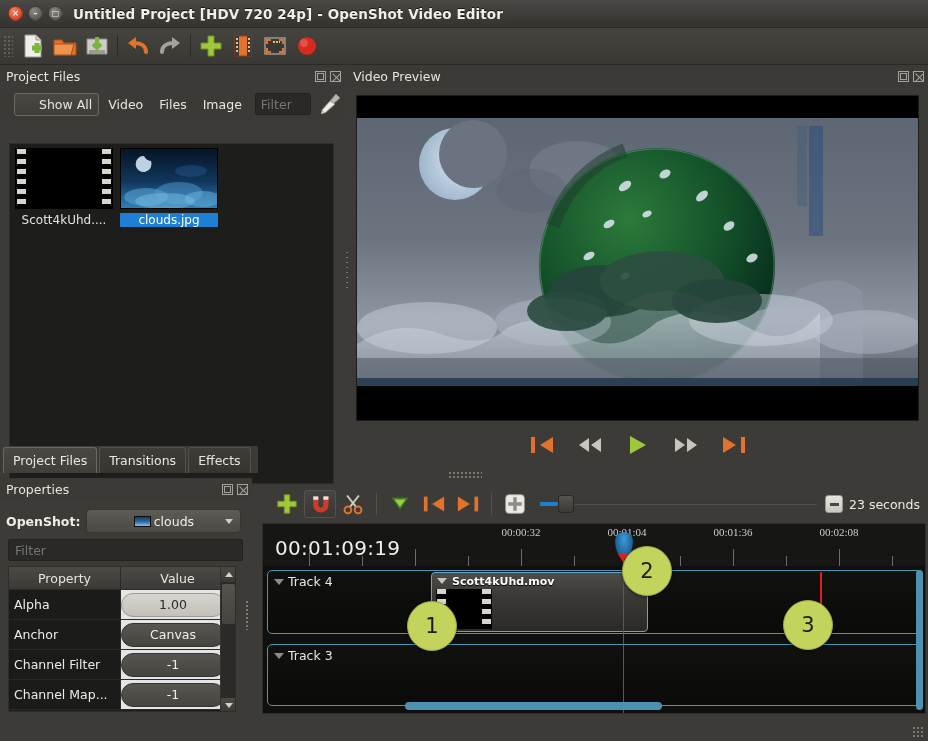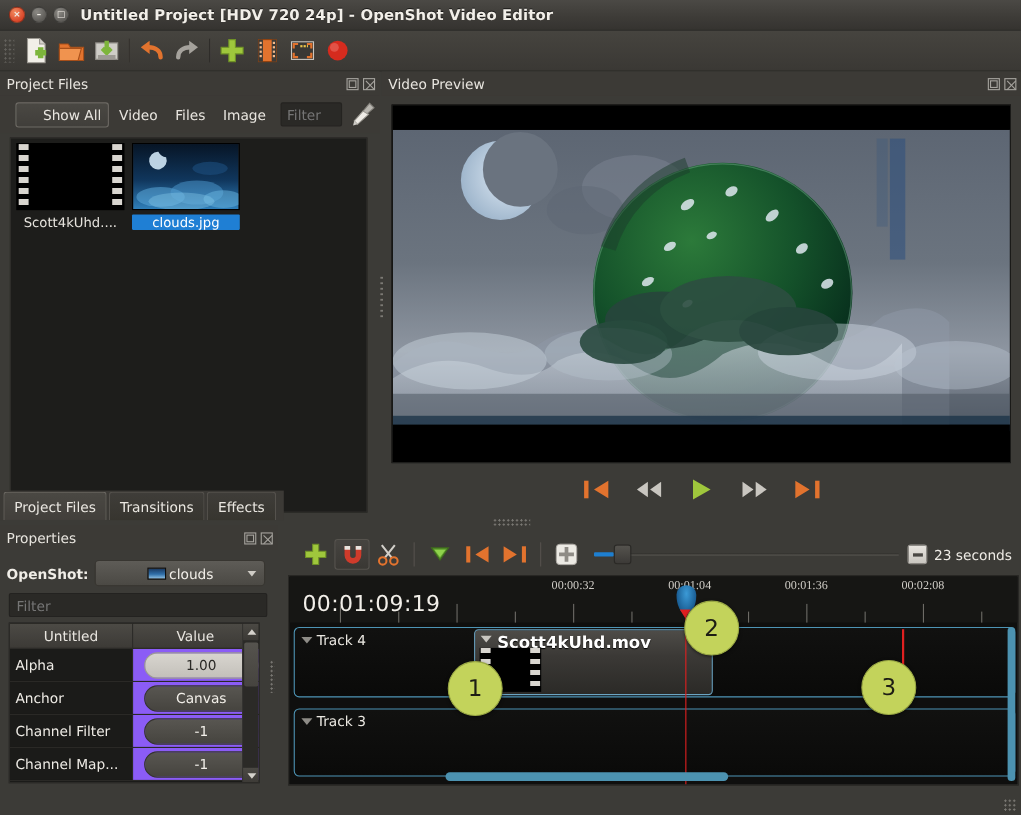--- a/index.html
+++ b/index.html
@@ -95,21 +95,21 @@
   }
   .pfFilterInput {
     width: 56px; height: 22px; margin-left: 4px;
     background: #2a2926; border: 1px solid #242320; border-radius: 2px;
     color: #8c8a85; font-size: 12.5px; padding: 0 5px;
     font-family: inherit; outline: none;
   }
   .broom { width: 26px; height: 26px; margin-left: 4px; }
 
   .filelist {
-    position: absolute; left: 9px; top: 125px; width: 325px; height: 341px;
+    position: absolute; left: 9px; top: 143px; width: 325px; height: 341px;
     background: #1d1d1b; border: 1px solid #2e2d2a;
   }
   .fileitem { position: absolute; width: 98px; }
   .filethumb { width: 98px; height: 61px; border: 1px solid #000; }
   .filelabel {
     display: block; text-align: center; font-size: 12px; color: #e6e3dd;
     margin-top: 4px; white-space: nowrap; overflow: hidden;
   }
   .filelabel.sel { background: #1f7fd4; color: #fff; border-radius: 1px; }
 
@@ -184,21 +184,21 @@
   .prhead .c2 { width: 115px; }
   .prrow { display: flex; height: 30px; align-items: center;
     border-bottom: 1px solid #2a2926; }
   .prrow .c1 {
     width: 113px; color: #eeebe5; font-size: 12.5px; padding-left: 5px;
     background: #1b1b19; height: 100%; display: flex; align-items: center;
     border-right: 1px solid #2a2926;
   }
   .prrow .c2 {
     width: 115px; height: 100%; display: flex; align-items: center;
-    justify-content: flex-end; background: #8b5cf6;
+    justify-content: flex-start; background: #e5e5e5;
   }
   .pill {
     width: 104px; height: 24px; border-radius: 12px;
     display: flex; align-items: center; justify-content: center;
     font-size: 12.5px; color: #f2efe9;
     background: linear-gradient(to bottom, #585651, #46443f);
     border: 1px solid #353330;
   }
   .pill.light {
     background: linear-gradient(to bottom, #d8d5cf, #c3c0ba);
@@ -314,21 +314,21 @@
   }
   .chev { width: 0; height: 0;
     border-left: 5px solid transparent; border-right: 5px solid transparent;
     border-top: 6px solid #8e8c87; }
   .clip {
     position: absolute; border-radius: 4px; overflow: hidden;
     background: linear-gradient(to bottom, #4e4c48 0%, #3b3936 40%, #2b2a27 100%);
     border: 1px solid #6ba4c2;
   }
   .cliptitle {
-    position: absolute; left: 20px; top: 2px; color: #fff; font-size: 15px;
+    position: absolute; left: 20px; top: 2px; color: #fff; font-size: 11px;
     font-weight: bold; text-shadow: 0 1px 1px #000; white-space: nowrap;
   }
   .clipchev { position: absolute; left: 5px; top: 5px; width: 0; height: 0;
     border-left: 5px solid transparent; border-right: 5px solid transparent;
     border-top: 6px solid #c9c6c0; }
   .clipthumb { position: absolute; left: 4px; top: 16px; height: 40px; width: 56px; }
   .playhead { position: absolute; width: 1px; background: #e02020; }
   .phHead {
     position: absolute; width: 18px; height: 26px;
     background: radial-gradient(ellipse at 50% 30%, #3b9ad6 0%, #1a5d93 70%, #0d3c63 100%);
@@ -552,21 +552,21 @@
       <span class="mini"></span>
       <span>clouds</span>
       <span class="arrow"></span>
     </div>
   </div>
 
   <input class="propFilter" placeholder="Filter" style="">
 
   <div class="proptable">
     <div class="prhead">
-      <div class="c1">Untitled</div>
+      <div class="c1">Property</div>
       <div class="c2">Value</div>
     </div>
 
     <div class="prrow">
       <div class="c1">Alpha</div>
       <div class="c2">
         <div class="pill light">1.00</div>
       </div>
     </div>
     <div class="prrow">

